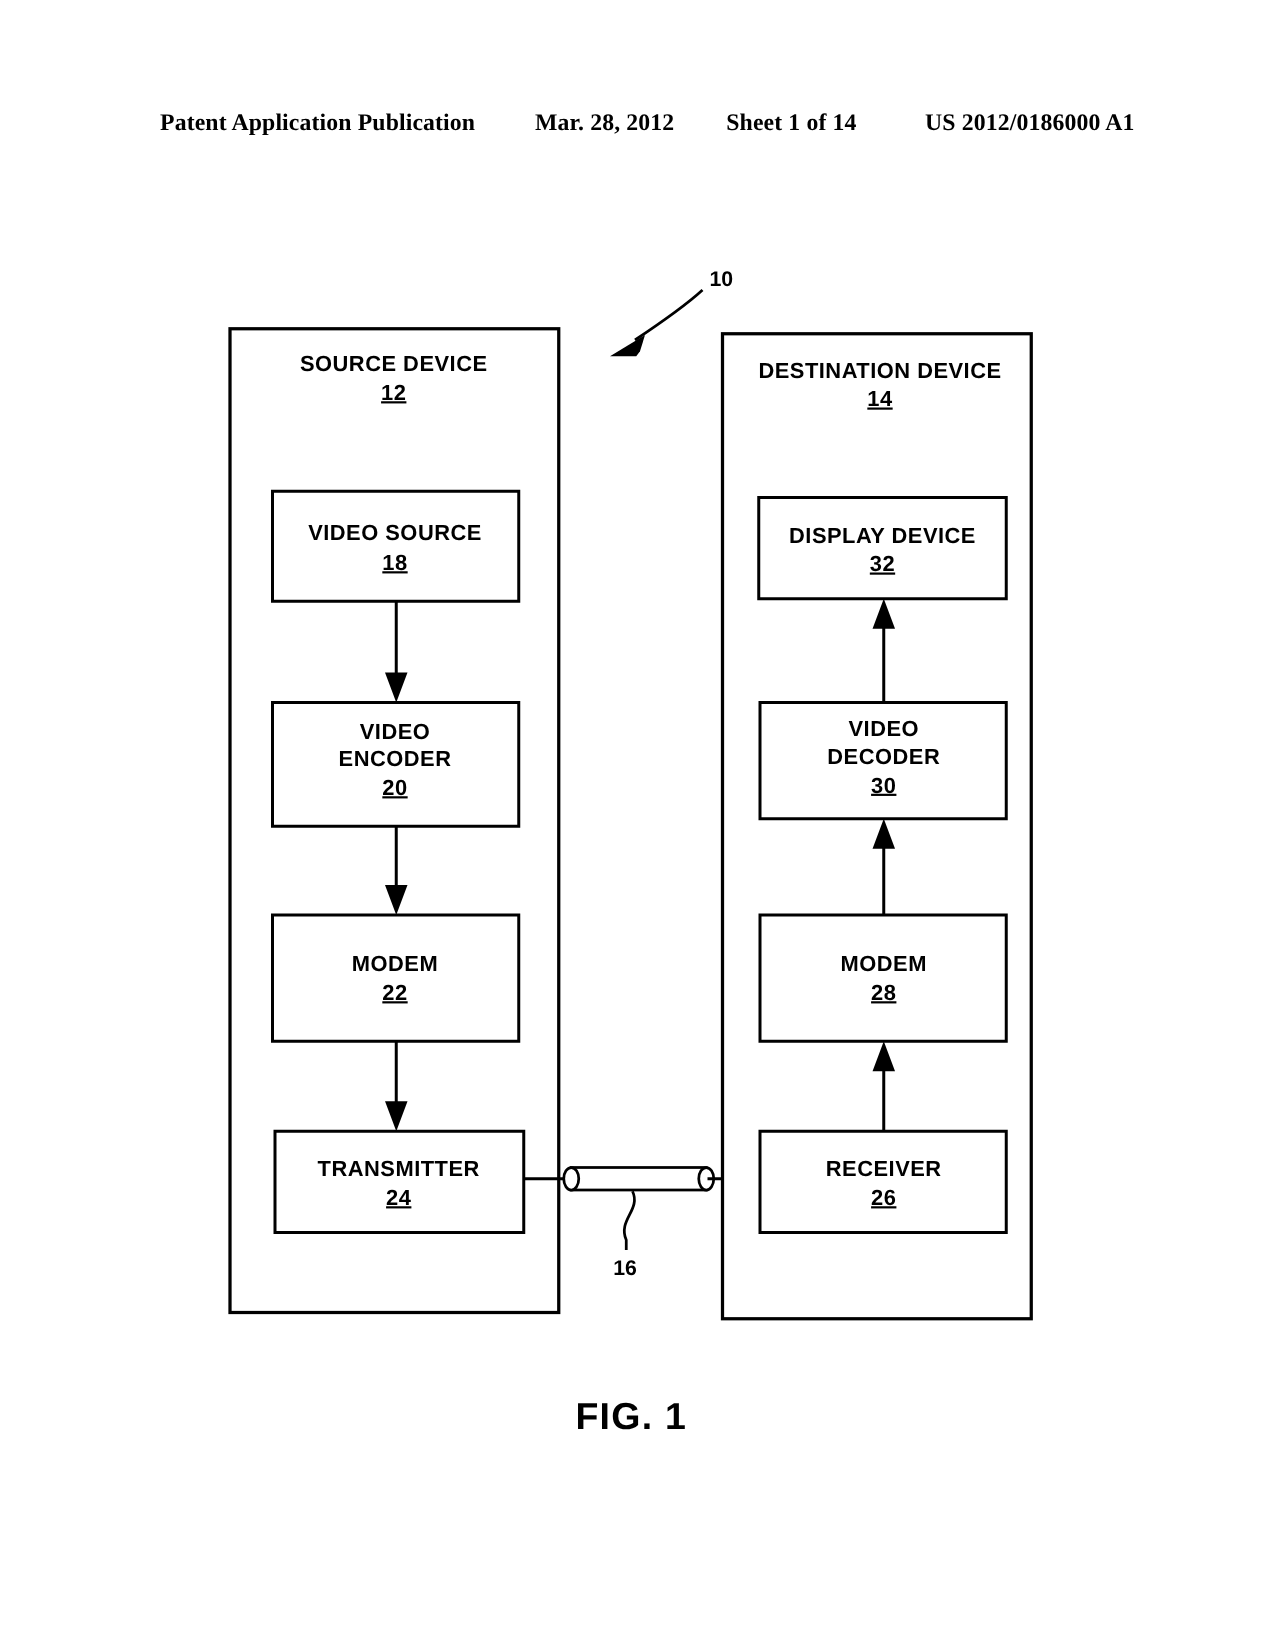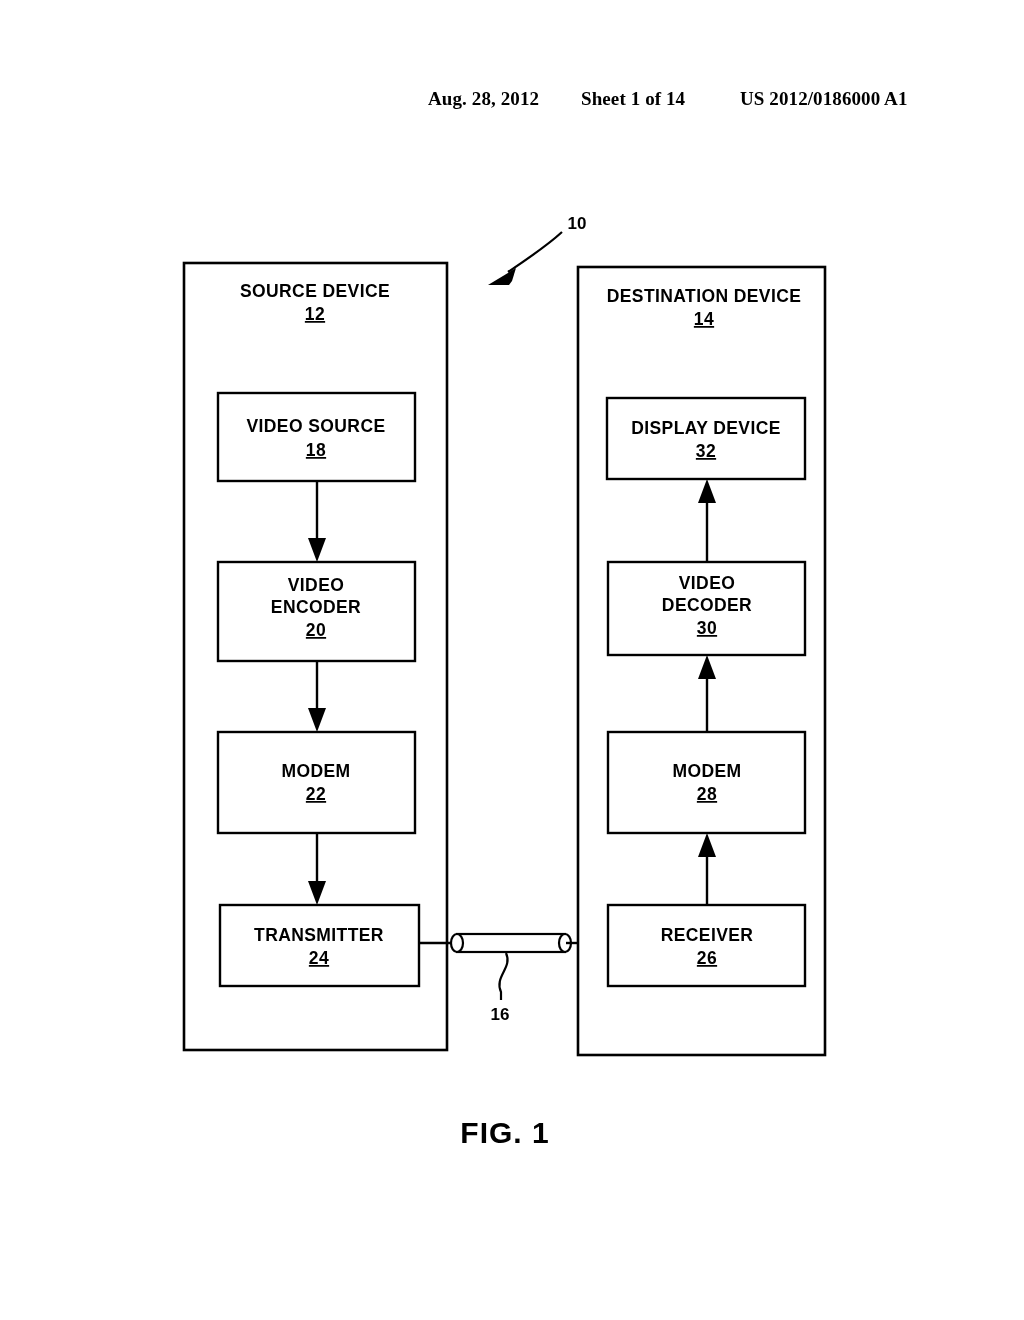--- a/index.html
+++ b/index.html
@@ -103,21 +103,22 @@
     fill: #ffffff;
     stroke: #000000;
     stroke-width: 2.2;
   }
   .arrowhead { fill: #000000; }
 </style>
 </head>
 <body>
 
 <div class="page-header">
-  <span class="hdr-date">Aug. 28, 2012</span>
+  <span class="hdr-pub">Patent Application Publication</span>
+  <span class="hdr-date">Mar. 28, 2012</span>
   <span class="hdr-sheet">Sheet 1 of 14</span>
   <span class="hdr-num">US 2012/0186000 A1</span>
 </div>
 
 <svg id="figure-canvas" viewBox="0 0 1024 1320">
 
   <g>
     <rect class="outline" x="184" y="263" width="263" height="787"></rect>
     <text class="box-label" x="315" y="297">SOURCE DEVICE</text>
     <text class="box-ref" x="315" y="320">12</text>

